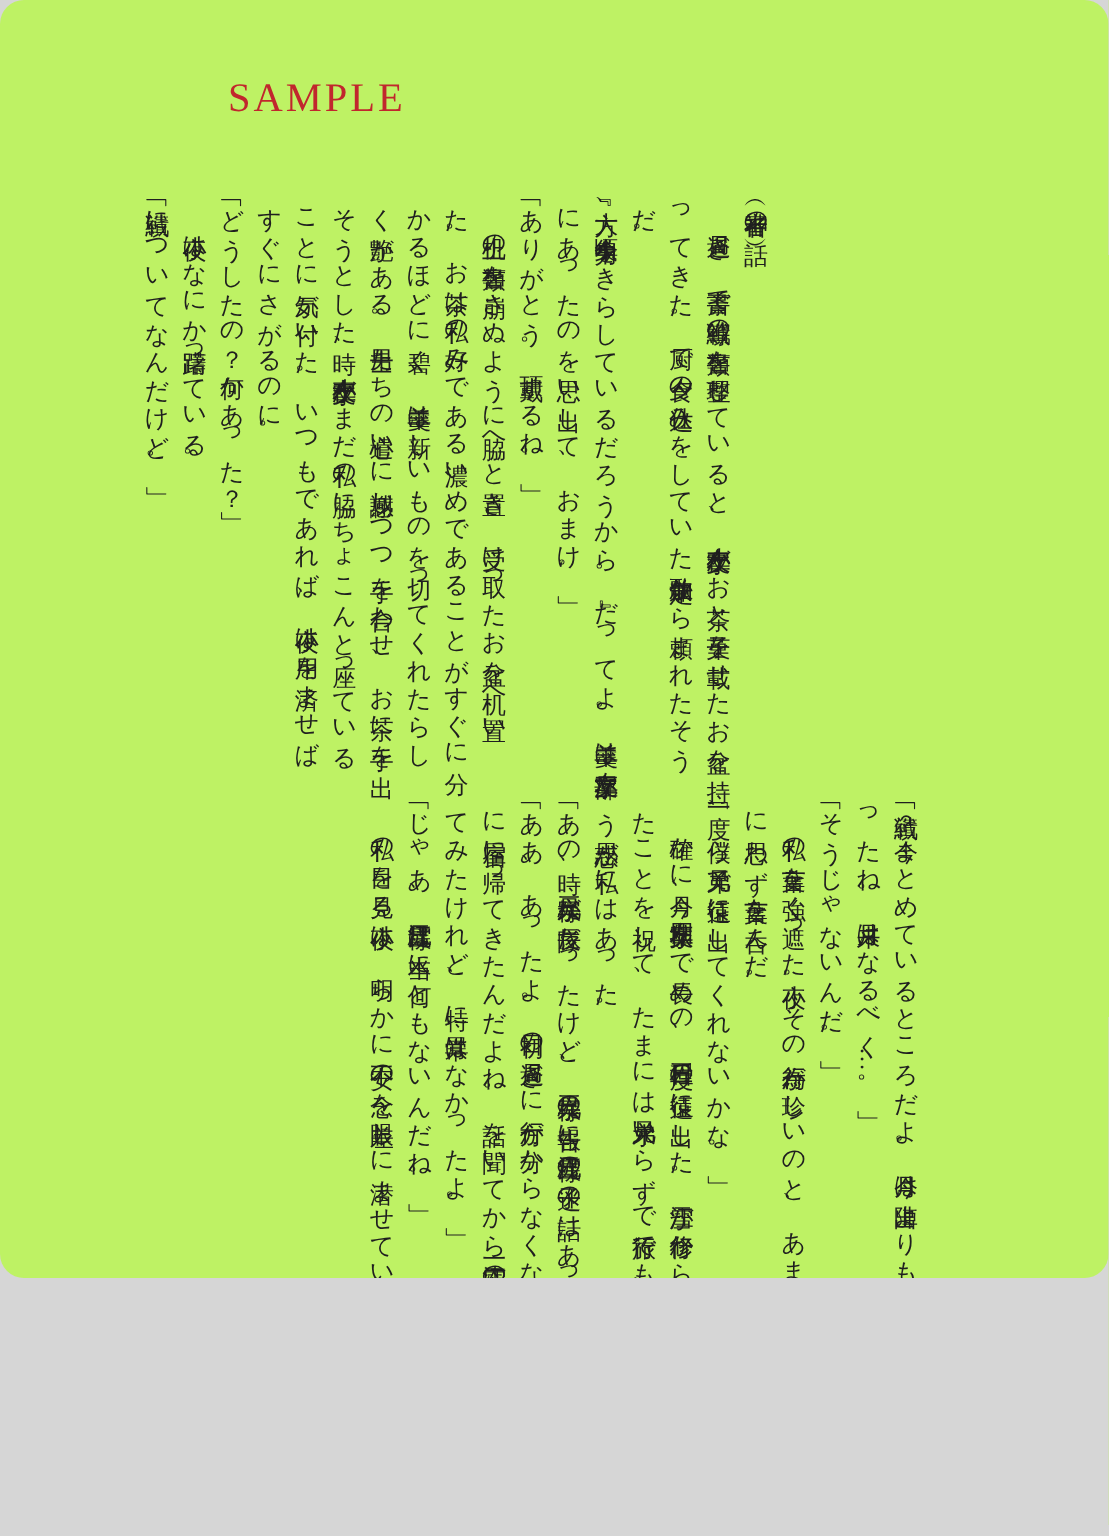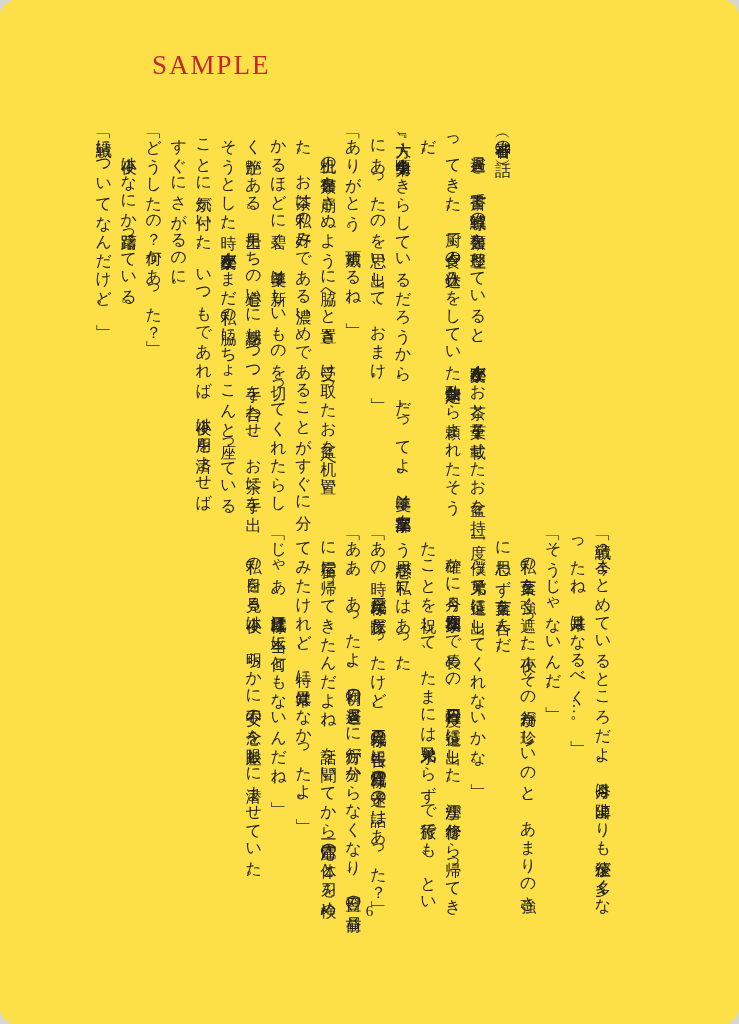--- a/index.html
+++ b/index.html
@@ -6,22 +6,22 @@
     margin: 0;
     padding: 0;
     width: 739px;
     height: 1024px;
     background: #d6d6d6;
     font-family: "Liberation Serif", "DejaVu Serif", serif;
   }
   .page {
     position: relative;
     width: 739px;
-    height: 1024px;
-    background: #fde047;
+    height: 852px;
+    background: #bef264;
     border-radius: 16px;
     overflow: hidden;
     box-sizing: border-box;
     color: #1f1f1f;
   }
   .watermark {
     position: absolute;
     top: 50px;
     left: 152px;
     font-size: 27px;

